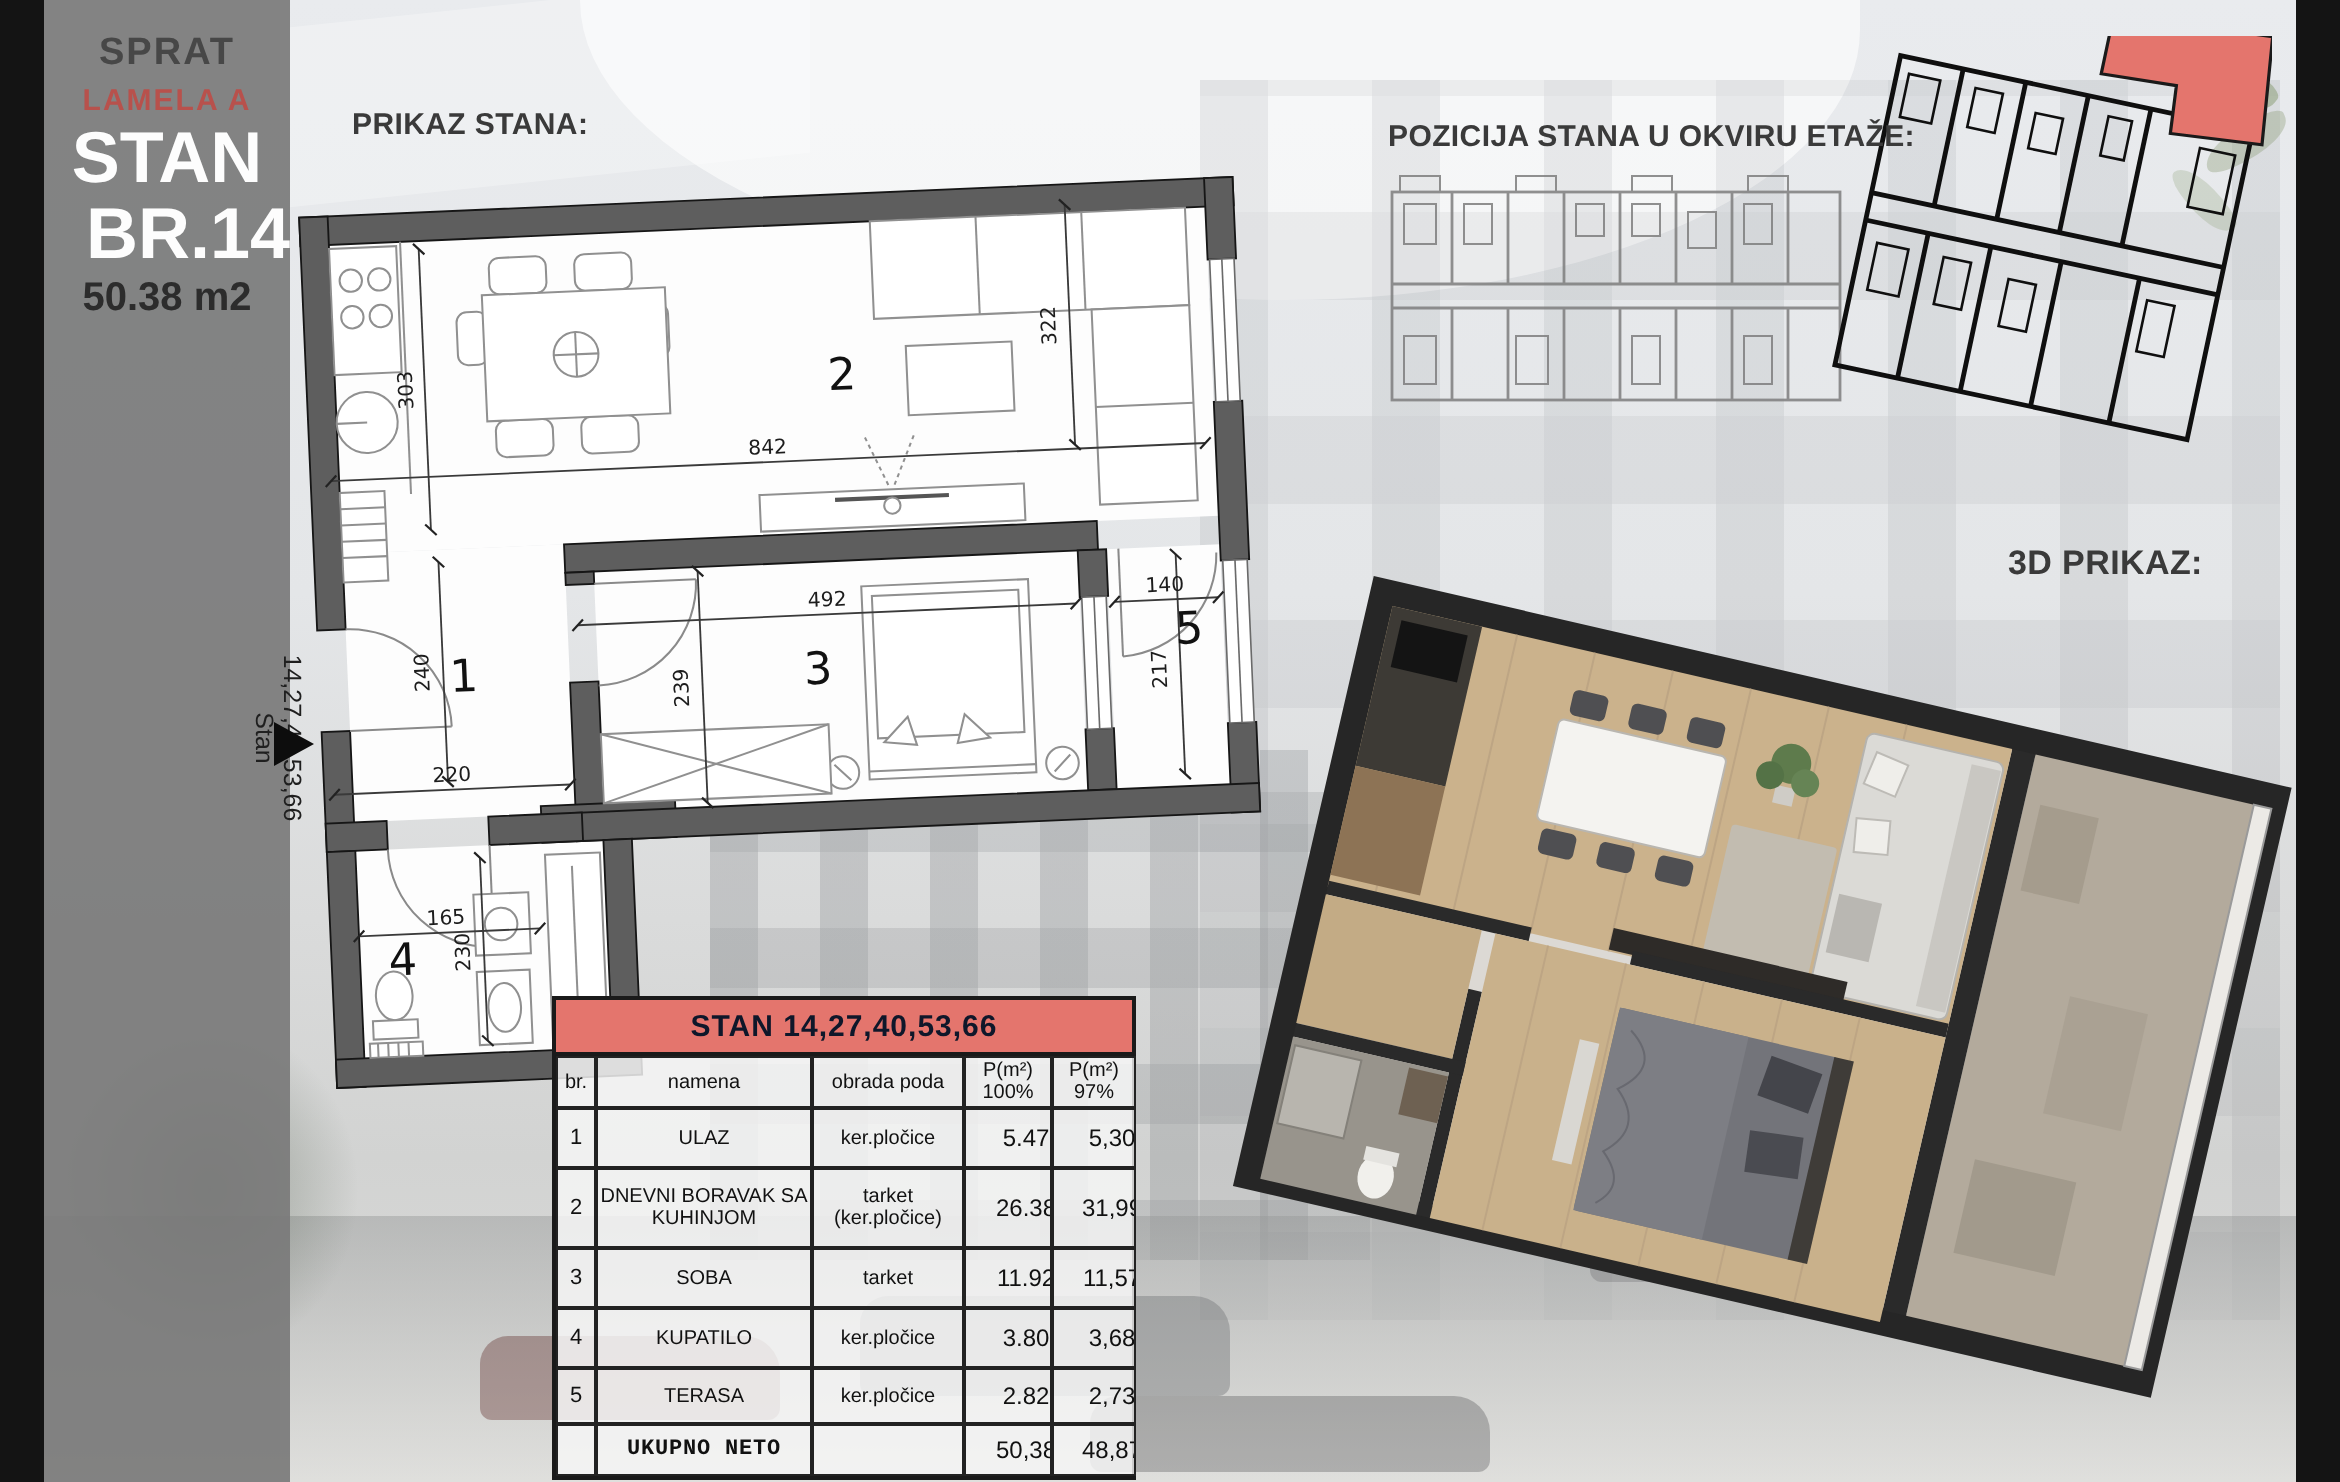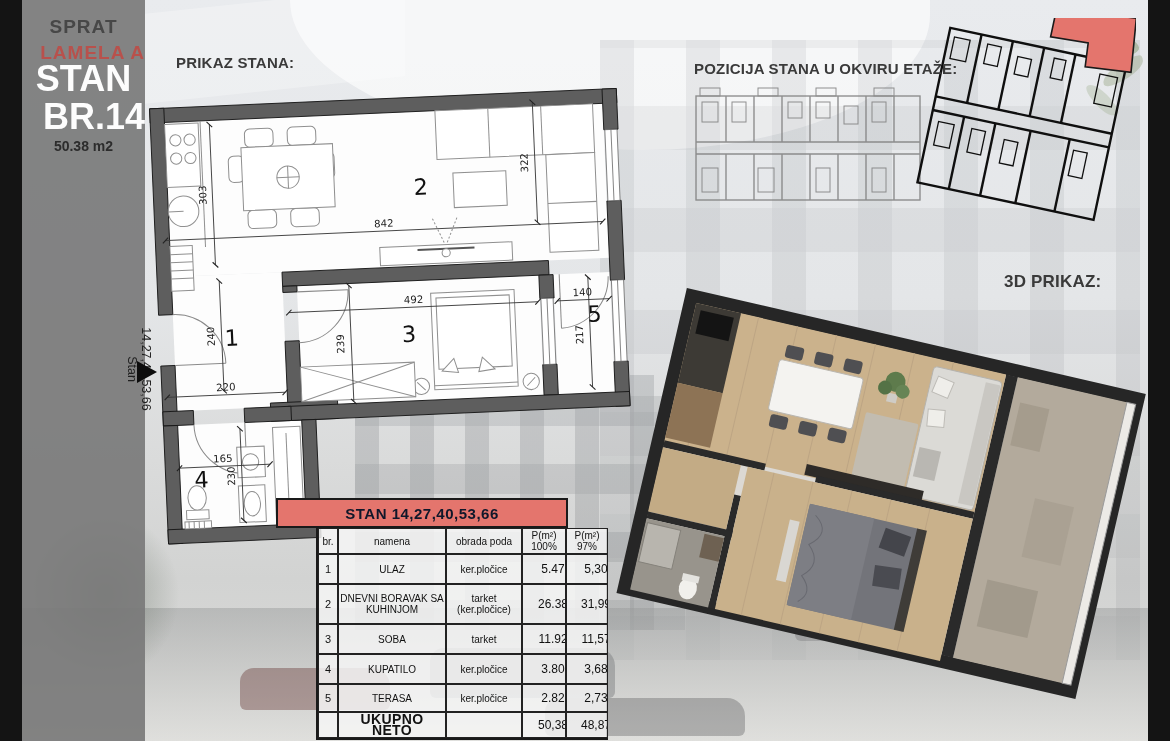--- a/index.html
+++ b/index.html
@@ -28,53 +28,53 @@
   .bg-tree{position:absolute;left:30px;top:510px;width:150px;height:170px;border-radius:50%;
       background:radial-gradient(ellipse at center,rgba(55,70,50,.38),rgba(55,70,50,0) 70%);}
   .leaf{position:absolute;background:rgba(142,160,122,.55);border-radius:80% 20% 75% 25%;}
 
   
   .strip{position:absolute;top:0;width:22px;height:741px;background:#141414;}
   .sidebar{position:absolute;left:22px;top:0;width:123px;height:741px;
            background:rgba(122,122,122,.92);}
   .sb-floor{position:absolute;left:0;top:16px;width:123px;text-align:center;
             color:#474747;font-size:19px;font-weight:bold;letter-spacing:1px;}
-  .sb-lamela{position:absolute;left:0;top:42px;width:123px;text-align:right;
-            color:#b8514c;font-size:19px;font-weight:bold;letter-spacing:1px;}
+  .sb-lamela{position:absolute;left:0;top:42px;width:123px;text-align:center;
+            color:#b8514c;font-size:15px;font-weight:bold;letter-spacing:1px;}
   .sb-stan{position:absolute;left:0;top:60px;width:123px;text-align:center;
             color:#fdfdfd;font-size:36px;font-weight:bold;line-height:38px;}
   .sb-br{position:absolute;left:0;top:98px;width:123px;text-align:right;
             color:#fdfdfd;font-size:36px;font-weight:bold;line-height:38px;}
   .sb-area{position:absolute;left:0;top:138px;width:123px;text-align:center;
-            color:#2c2c2c;font-size:14px;font-weight:bold;}
+            color:#2c2c2c;font-size:20px;font-weight:bold;}
   .sb-vert{position:absolute;left:64px;top:355px;width:150px;text-align:center;
            color:#1f1f1f;font-size:12.5px;line-height:14px;
            transform:rotate(90deg);transform-origin:center;}
   .sb-arrow{position:absolute;left:137px;top:361px;width:0;height:0;
            border-top:11px solid transparent;border-bottom:11px solid transparent;
            border-left:20px solid #0d0d0d;}
 
   
   .sec-title{position:absolute;color:#3a3a3a;font-weight:bold;font-size:15px;letter-spacing:.2px;}
 
   
   .tbl{position:absolute;left:276px;top:498px;width:292px;}
   .tbl-title{height:30px;background:#e4756d;border:2px solid #1a1a1a;
              color:#0f172a;font-weight:bold;font-size:15px;letter-spacing:.5px;
              display:flex;align-items:center;justify-content:center;}
   .tbl-grid{display:grid;width:292px;border:2px solid #1a1a1a;border-top:none;
             grid-template-columns:20px 108px 76px 44px 42px;
             grid-template-rows:26px 30px 40px 30px 30px 28px 26px;
-            background:rgba(120,120,120,.25);margin-left:40px;}
+            background:rgba(120,120,120,.25);}
   .tc{border:1px solid #222;background:rgba(255,255,255,.78);
       display:flex;flex-direction:column;align-items:center;justify-content:center;
       text-align:center;font-size:10px;color:#111;line-height:11px;padding:1px;overflow:hidden;}
   .tc-num{font-size:11px;}
   .tc-val{font-size:12px;padding-left:19px;}
-  .tot{font-size:14px;font-weight:bold;letter-spacing:.4px;}
+  .tot{font-size:11px;font-weight:bold;letter-spacing:.4px;font-family:Liberation Mono, monospace;}
 </style>
 </head>
 <body>
 
 <div id="page">
 
   <div class="bg-curve"></div>
   <div class="bg-band" style="left:145px;top:0;width:260px;height:90px;transform:skewY(-6deg);opacity:.5;"></div>
   <div class="bg-winGrid2"></div>
   <div class="bg-winGrid1"></div>

